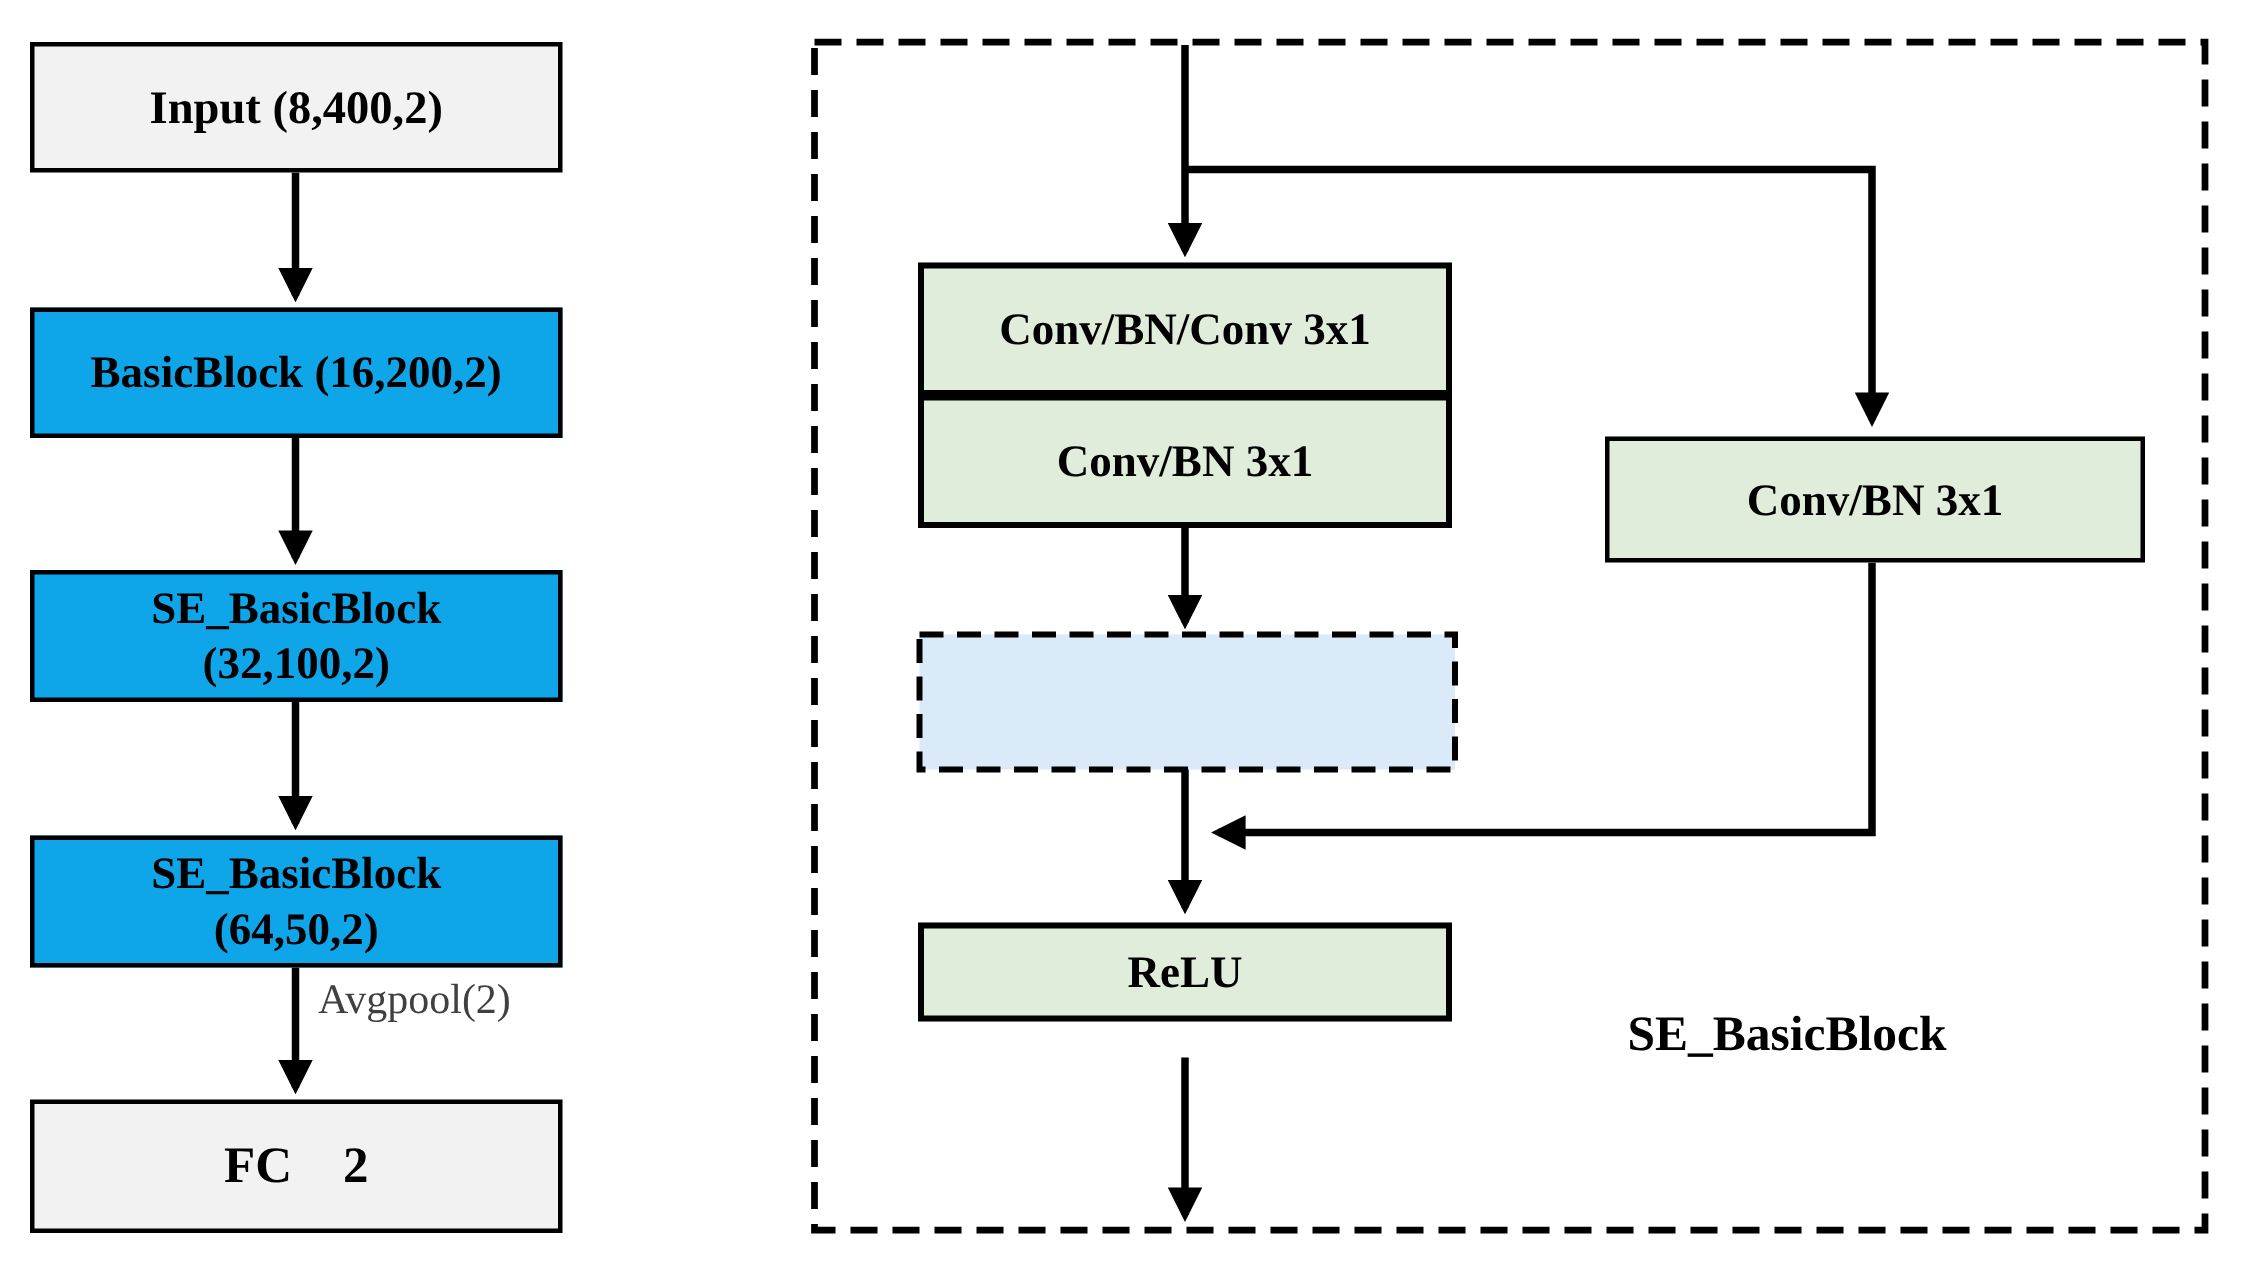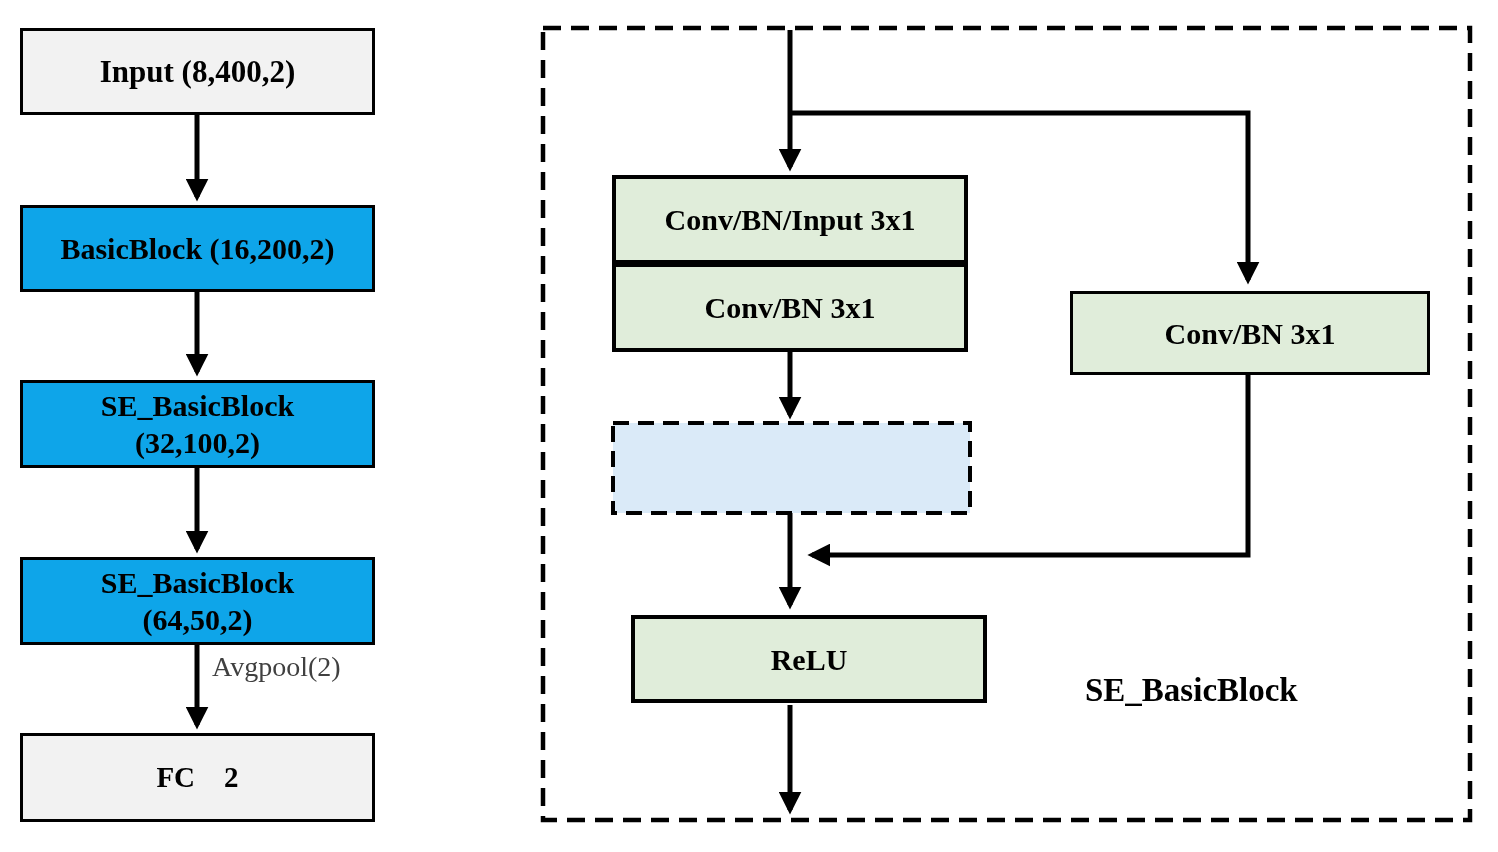--- a/index.html
+++ b/index.html
@@ -20,38 +20,38 @@
     box-sizing:border-box;
   }
   .solid{border:3px solid #000;}
   .fill-gray{background:#f2f2f2;}
   .fill-blue{background:#0ea5e9;}
   .fill-green{background:#e0edda;}
   .node-input   {left:20px; top:28px;  width:355px; height:87px; font-size:31px;}
   .node-basic   {left:20px; top:205px; width:355px; height:87px;}
   .node-se1     {left:20px; top:380px; width:355px; height:88px;}
   .node-se2     {left:20px; top:557px; width:355px; height:88px;}
-  .node-fc      {left:20px; top:733px; width:355px; height:89px; font-size:29px; white-space:pre;}
+  .node-fc      {left:20px; top:733px; width:355px; height:89px; font-size:34px; white-space:pre;}
   .stacked{
     left:612px; top:175px; width:356px; height:177px;
     border:4px solid #000; background:#e0edda;
     display:flex;flex-direction:column;align-items:stretch;justify-content:flex-start;
     position:absolute;box-sizing:border-box;
   }
   .stacked .half{
     flex:1 1 0;display:flex;align-items:center;justify-content:center;
     font-weight:bold;font-size:30px;
   }
   .stacked .divider{height:7px;background:#000;}
   .node-shortcut{left:1070px; top:291px; width:360px; height:84px;}
   .node-se-label{
     left:613px; top:423px; width:357px; height:90px;
     background:transparent;border:none;
   }
-  .node-relu    {left:612px; top:615px; width:356px; height:88px; border-width:4px;margin-left:19px;}
+  .node-relu    {left:612px; top:615px; width:356px; height:66px; border-width:4px;}
   .edge-label{
     position:absolute;left:212px;top:651px;
     font-size:28px;font-weight:normal;color:#404040;
   }
   .detail-title{
     position:absolute;left:1085px;top:672px;
     font-size:33px;font-weight:bold;
   }
 </style>
 </head>
@@ -107,21 +107,21 @@
   </div>
 
   <div class="edge-label">Avgpool(2)</div>
 
   <div class="node solid fill-gray node-fc">
     <span style="white-space:pre">FC    2</span>
   </div>
 
   <div class="stacked">
     <div class="half">
-      <span>Conv/BN/Input 3x1</span>
+      <span>Conv/BN/Conv 3x1</span>
     </div>
     <div class="divider"></div>
     <div class="half">
       <span>Conv/BN 3x1</span>
     </div>
   </div>
 
   <div class="node solid fill-green node-shortcut">
     <span>Conv/BN 3x1</span>
   </div>

